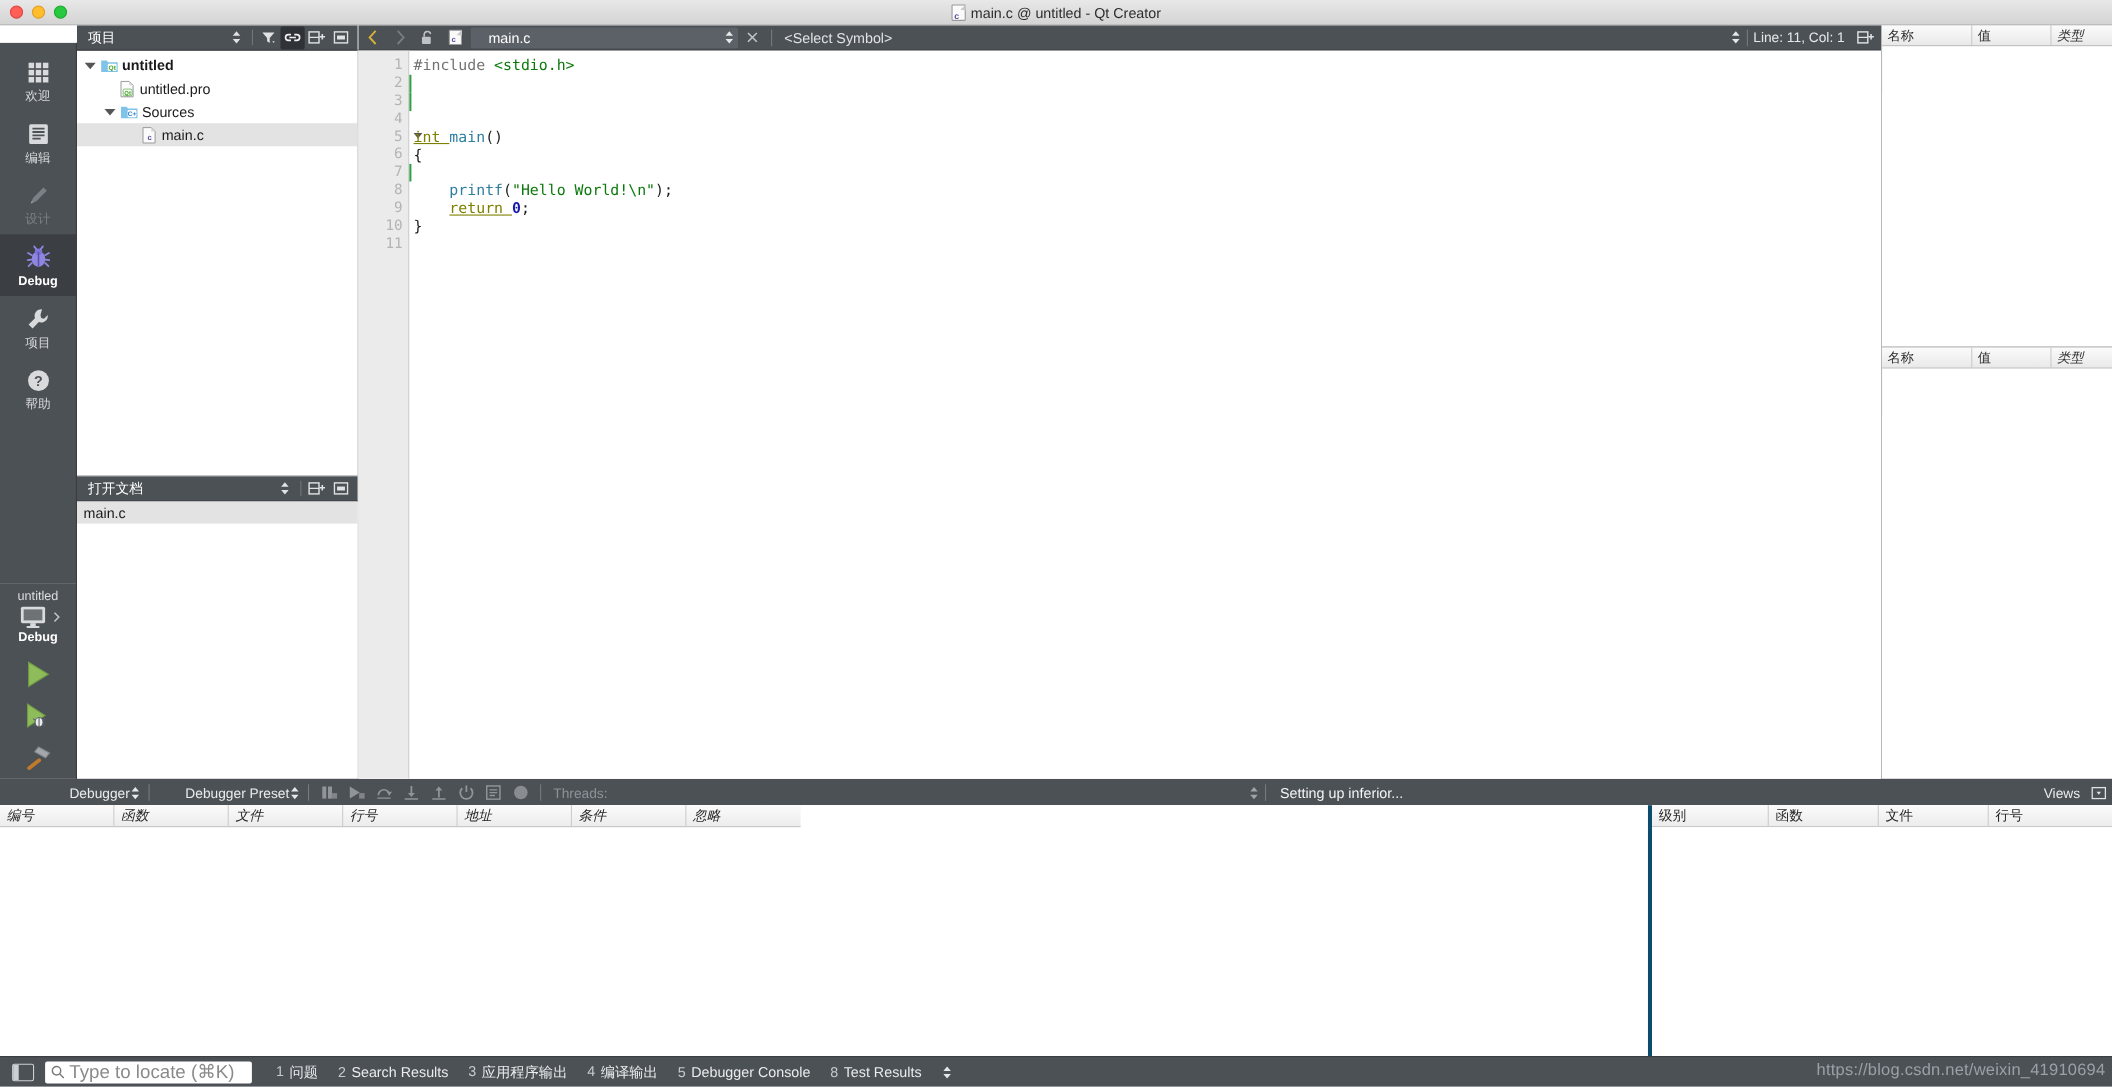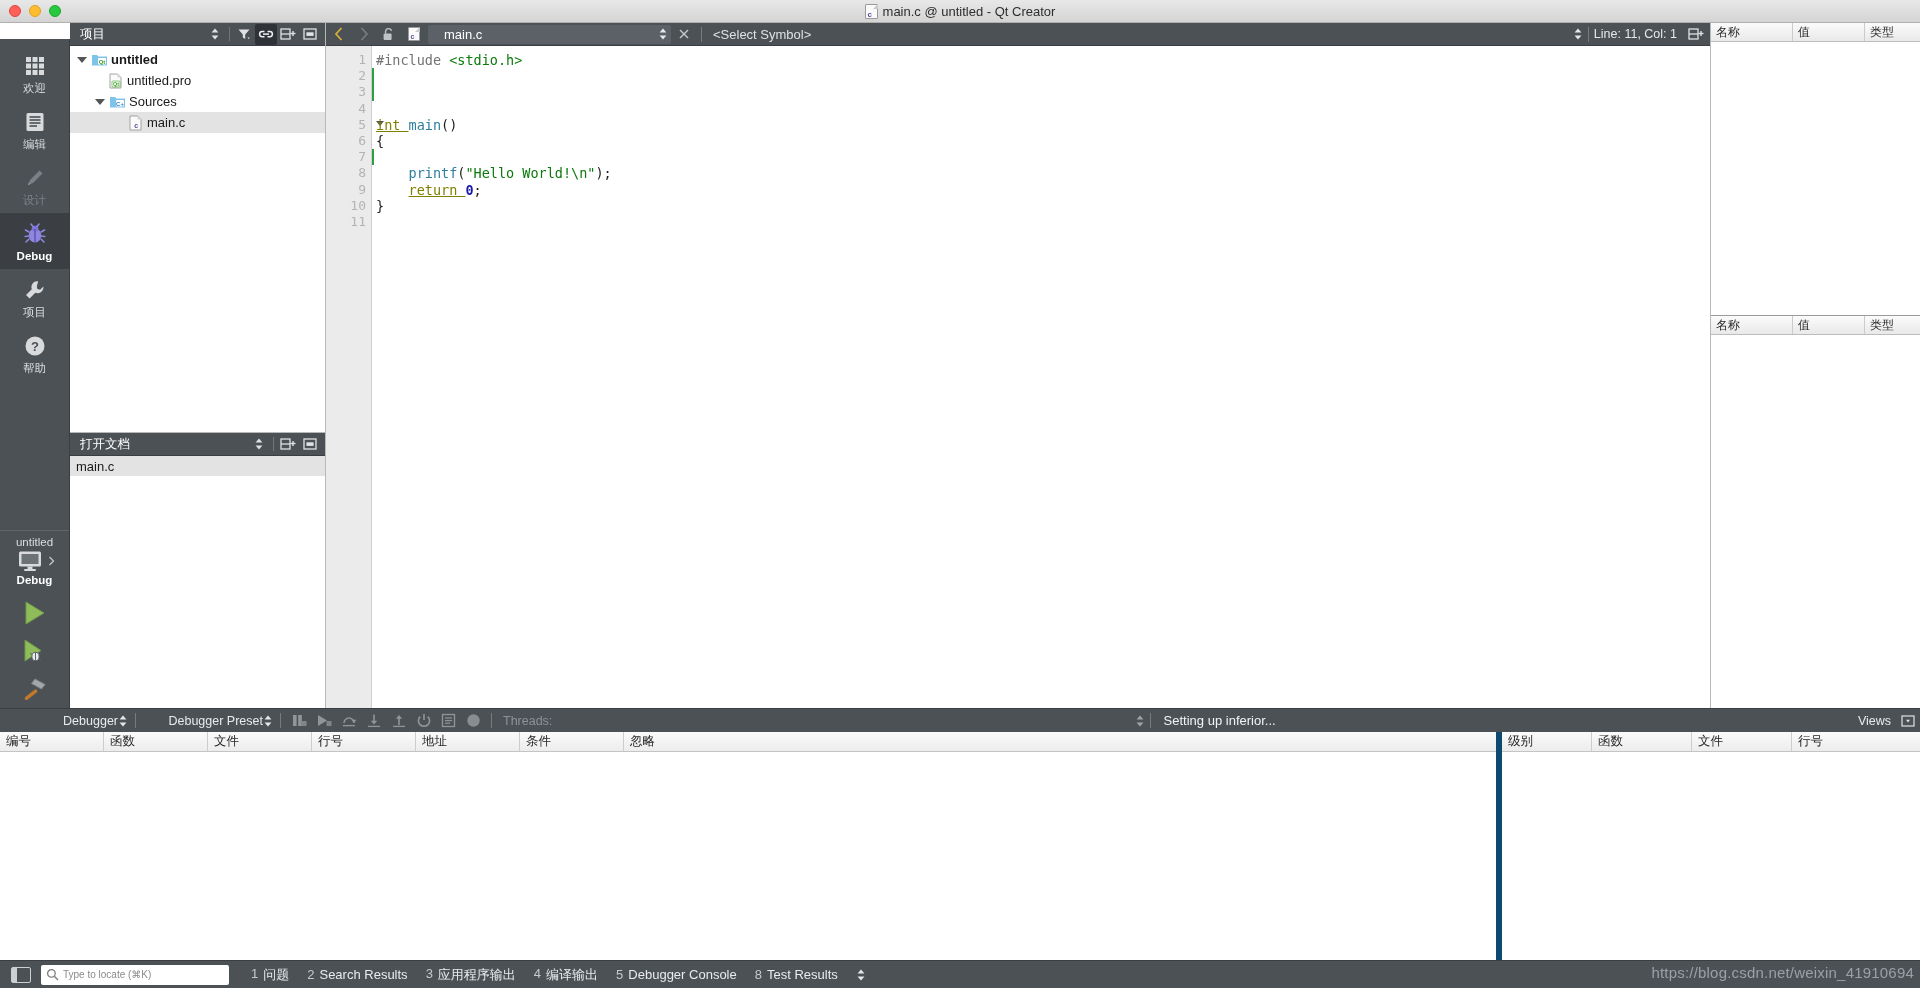--- a/index.html
+++ b/index.html
@@ -170,21 +170,21 @@
   }
   .wpanel { display: flex; flex-direction: column; min-height: 0; gap: 42px; }
   .wpanel.top { height: 292px; flex: 0 0 292px; }
   .wpanel.bot { flex: 1 1 auto; border-top: 1px solid #9a9a9a; }
   .whead {
     height: 19px; flex: 0 0 19px; display: flex;
     background: linear-gradient(to bottom,#fbfbfb,#e9e9e9);
     border-bottom: 1px solid #bdbdbd; font-size: 12px; color: #2a2a2a;
   }
   .wcell { padding-left: 5px; display:flex; align-items:center; border-right: 1px solid #cbcbcb; }
-  .wcell:last-child { border-right: none; }
+  .wcell:last-child { border-right: none; font-style: italic; }
   .wbody { flex: 1 1 auto; background: #ffffff; }
 
   
   .debugpane { flex: 0 0 auto; display: flex; flex-direction: column; border-top: 1px solid #3a3e42; }
   .dbgbar {
     height: 23px; flex: 0 0 23px; background: #4c5156;
     display: flex; align-items: center; color: #e9ebec; font-size: 12.5px;
     padding-left: 12px;
     text-align: right;
   }
@@ -192,21 +192,21 @@
     display: flex; align-items: center; height: 18px;
     padding: 0 2px 0 5px; min-width: 118px; cursor:pointer;
   }
   .dcombo .dcl { flex: 1 1 auto; }
   .dbg-ic { width: 25px; height: 22px; display: flex; align-items:center; justify-content:center; opacity: .45; }
   .threads { color: #8d9298; padding-left: 6px; }
   .status-txt { color: #f2f4f5; font-size: 13px; padding-left: 8px; }
   .viewsbtn { color: #e9ebec; font-size: 12.5px; padding-right: 4px; cursor: pointer; }
 
   .dbgsplit { flex: 0 0 auto; display: flex; height: 228px; }
-  .bkpanel { flex: 1 1 auto; display: flex; flex-direction: column; border-right: 6px solid #0c4a6e; background:#fff; min-width:0;}
+  .bkpanel { flex: 1 1 auto; display: flex; flex-direction: row; border-right: 4px solid #0c4a6e; background:#fff; min-width:0;font-style:italic;}
   .stackpanel { width: 418px; flex: 0 0 418px; display: flex; flex-direction: column; background:#fff; }
   .colhead {
     height: 20px; flex: 0 0 20px; display: flex;
     background: linear-gradient(to bottom,#fbfbfb,#ececec);
     border-bottom: 1px solid #c4c4c4; font-size: 12.5px; color: #262626;
   }
   .colhead .c { padding-left: 6px; display:flex; align-items:center; border-right: 1px solid #cdcdcd; white-space: nowrap; overflow:hidden;}
   .colhead .c:last-child { border-right: none; }
   .tbody { flex: 1 1 auto; background: #ffffff; }
 
@@ -218,21 +218,21 @@
   }
   .sb-toggle {
     width: 20px; height: 16px; margin-left: 11px; margin-right: 10px;
     border: 1.5px solid #cdd0d3; border-radius: 2px; display: flex; cursor: pointer;
   }
   .sb-toggle i { display:block; width: 5px; background: #cdd0d3; }
   .locator {
     width: 188px; height: 20px; background: #ffffff; border-radius: 2px;
     display: flex; align-items: center; padding-left: 5px; gap: 4px; cursor: text;
   }
-  .locator .ph { color: #8a8a8a; font-size: 10px; }
+  .locator .ph { color: #8a8a8a; font-size: 17px; }
   .outputs { display:flex; align-items:center; gap: 18px; margin-left: 22px; }
   .obtn { display:flex; gap: 5px; cursor: pointer; white-space: nowrap; font-size: 13px;}
   .onum { color: #c6c9cc; }
   .watermark {
     position: absolute; right: 6px; top: 3px;
     color: #9aa0a6; font-size: 15px; letter-spacing: .2px;
   }
 
   svg { display: block; }
 </style>
@@ -817,21 +817,21 @@
           <span class="c" style="width:104px">行号</span>
           <span class="c" style="width:104px">地址</span>
           <span class="c" style="width:104px">条件</span>
           <span class="c" style="width:104px">忽略</span>
         </div>
         <div class="tbody"></div>
       </div>
 
       <div class="stackpanel">
         <div class="colhead">
-          <span class="c" style="width:90px">级别</span>
+          <span class="c" style="width:106px">级别</span>
           <span class="c" style="width:100px">函数</span>
           <span class="c" style="width:100px">文件</span>
           <span class="c" style="flex:1">行号</span>
         </div>
         <div class="tbody"></div>
       </div>
 
     </div>
   </div>
 

